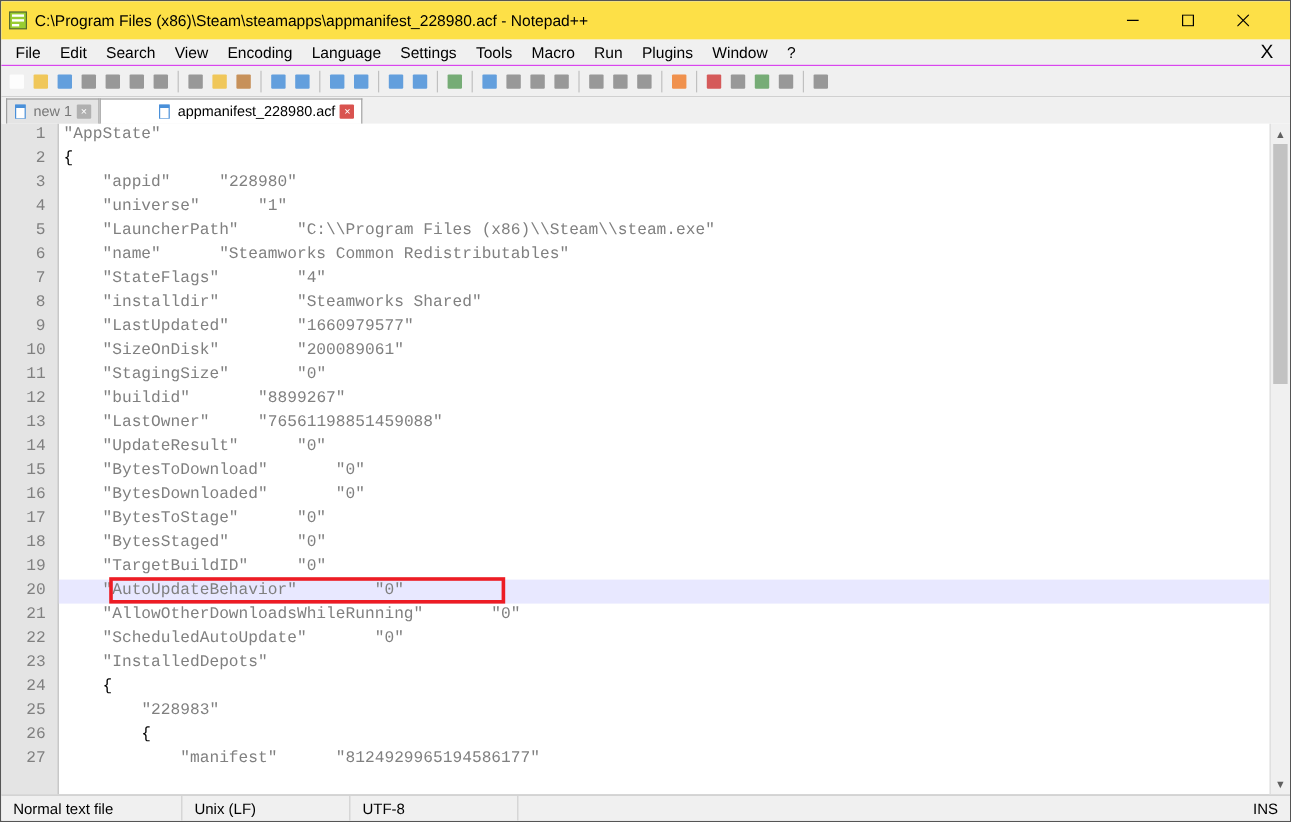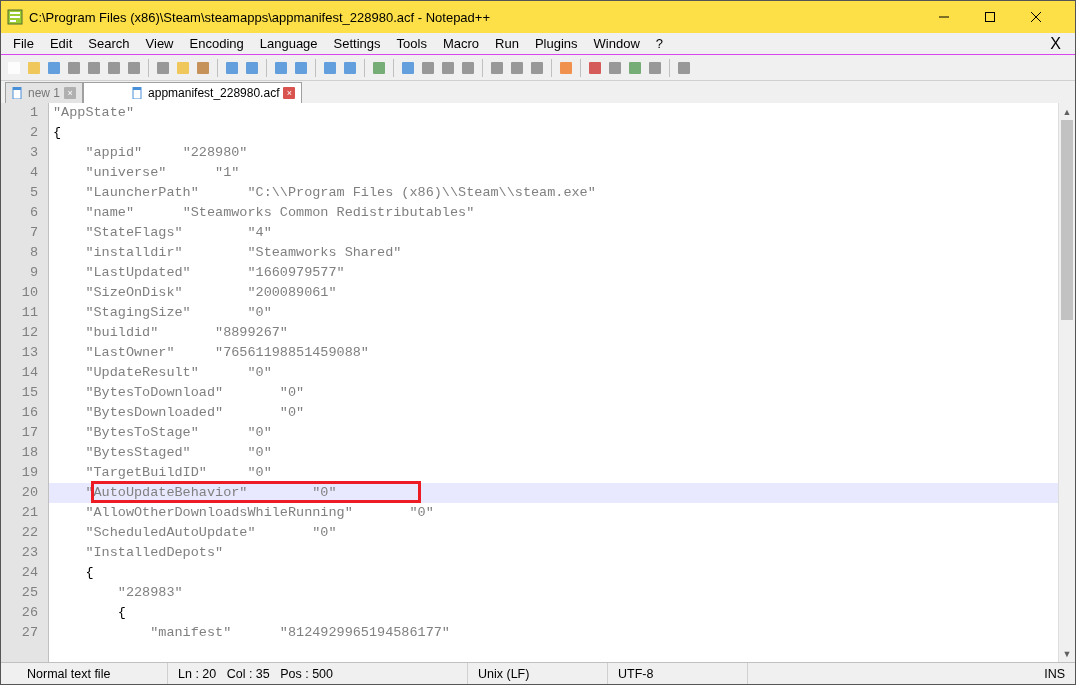--- a/index.html
+++ b/index.html
@@ -45,21 +45,21 @@
 .redbox { position: absolute; border: 3px solid #ed1c24; pointer-events: none; }
 
 
 .vscroll { width: 17px; background: #f0f0f0; border-left: 1px solid #ddd; position: relative; }
 .vscroll .arrow { height: 17px; display: flex; align-items: center; justify-content: center; color: #606060; font-size: 9px; }
 .vscroll .thumb { position: absolute; top: 17px; left: 2px; right: 2px; height: 200px; background: #c2c2c2; }
 
 
 .statusbar { height: 22px; display: flex; align-items: center; background: #f0f0f0; border-top: 1px solid #c0c0c0; font-size: 12.5px; color: #000; }
 .statusbar .sb-cell { padding: 0 10px; height: 100%; display: flex; align-items: center; border-right: 1px solid #d0d0d0; }
-.statusbar .sb-cell.first { width: 151px; margin-left: 16px; }
+.statusbar .sb-cell.first { width: 151px; }
 </style>
 </head>
 <body>
 
 <div class="titlebar">
   <svg class="app-icon" viewBox="0 0 16 16">
       <rect x="1" y="1" width="14" height="14" fill="#9acd32" stroke="#556b2f"></rect>
       <rect x="3" y="3" width="10" height="2" fill="#fff"></rect>
       <rect x="3" y="7" width="10" height="2" fill="#fff"></rect>
       <rect x="3" y="11" width="6" height="2" fill="#fff"></rect>
@@ -317,19 +317,16 @@
   </div>
   <div class="vscroll">
     <div class="arrow">▲</div>
     <div class="thumb"></div>
     <div class="arrow" style="position:absolute;bottom:0;width:100%;">▼</div>
   </div>
 </div>
 
 <div class="statusbar">
   <div class="sb-cell first">Normal text file</div>
-  <div class="sb-cell" style="width:300px">
-    <span>Ln : 20</span>&nbsp;&nbsp;&nbsp;<span>Col : 35</span>&nbsp;&nbsp;&nbsp;<span>Pos : 500</span>
-  </div>
   <div class="sb-cell" style="width:140px">Unix (LF)</div>
   <div class="sb-cell" style="width:140px">UTF-8</div>
   <div class="sb-cell" style="flex:1;border-right:none;justify-content:flex-end">INS</div>
 </div>
 
 </body></html>

